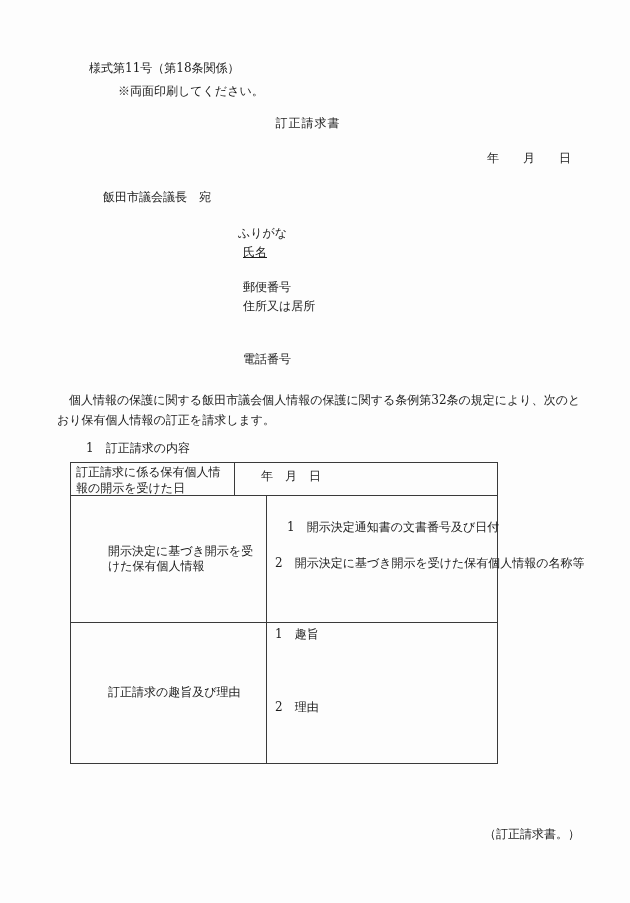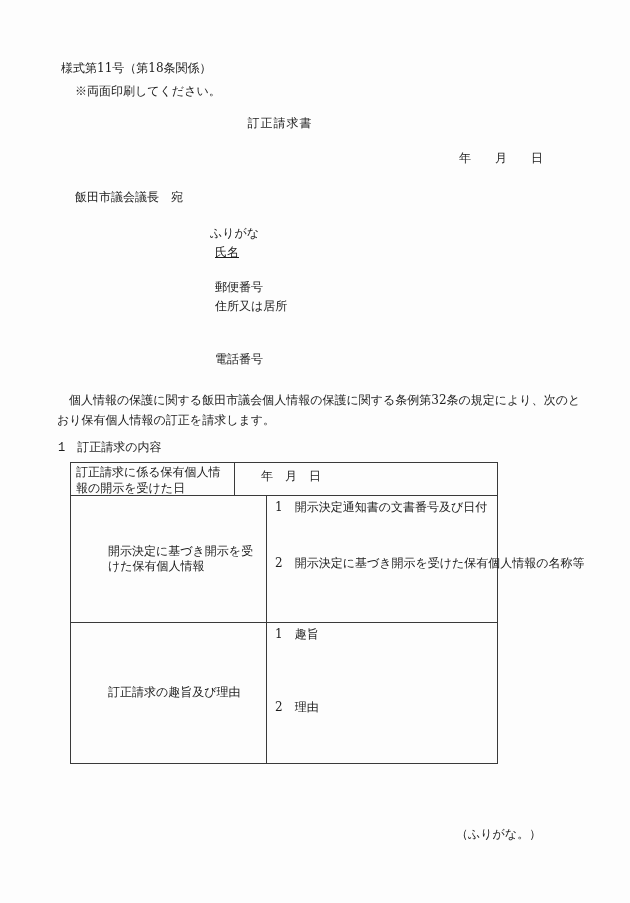--- a/index.html
+++ b/index.html
@@ -11,44 +11,44 @@
     position: relative;
     width: 630px;
     height: 903px;
     background: #fdfdfd;
     color: #1c1c1c;
     font-family: "DejaVu Serif", "Liberation Serif", serif;
     font-size: 12px;
     line-height: 1.3;
     overflow: hidden;
   }
-  .abs { position: absolute; white-space: nowrap; }
+  .abs { position: absolute; white-space: nowrap; margin-left: 28px; }
 
   .form-number   { left: 61px;  top: 61px; }
-  .print-note    { left: 75px;  top: 84px; }
+  .print-note    { left: 90px;  top: 84px; }
   .doc-title     { left: 0; top: 116px; width: 560px; text-align: center; letter-spacing: 1px; }
   .date-line     { left: 459px; top: 151px; }
   .addressee     { left: 75px;  top: 190px; }
 
   .furigana      { left: 210px; top: 226px; }
   .name          { left: 215px; top: 245px; text-decoration: underline; }
   .postal        { left: 215px; top: 280px; }
   .address       { left: 215px; top: 299px; }
   .phone         { left: 215px; top: 352px; }
 
   .body-par {
     position: absolute;
     left: 57px;
     top: 390px;
     width: 522px;
     white-space: nowrap;
   }
   .body-par .line { line-height: 20px; }
 
-  .section-heading { left: 58px; top: 441px; font-family: Liberation Mono, monospace; }
+  .section-heading { left: 58px; top: 441px; }
 
   .req-table {
     position: absolute;
     left: 70px;
     top: 462px;
     width: 428px;
     border: 1px solid #3a3a3a;
     box-sizing: border-box;
   }
   .trow { display: flex; box-sizing: border-box; }
@@ -79,21 +79,21 @@
     position: absolute;
     left: 26px;
     top: 6px;
     white-space: nowrap;
   }
   .cell-content .item {
     position: absolute;
     left: 8px;
     white-space: nowrap;
   }
-  .r2-i1 { top: 4px; }
+  .r2-i1 { top: 24px; margin-left: 12px; }
   .r2-i2 { top: 60px; }
   .r3-i1 { top: 4px; }
   .r3-i2 { top: 77px; }
 
   .footer-note { left: 456px; top: 827px; }
 </style>
 </head>
 <body>
 
 <div class="page">
@@ -140,15 +140,15 @@
     <div class="trow row-3">
       <div class="cell-label center">訂正請求の趣旨及び理由</div>
       <div class="cell-content">
         <div class="item r3-i1">1　趣旨</div>
         <div class="item r3-i2">2　理由</div>
       </div>
     </div>
 
   </div>
 
-  <div class="abs footer-note">（ふりがな。）</div>
+  <div class="abs footer-note">（訂正請求書。）</div>
 
 </div>
 
 </body></html>

